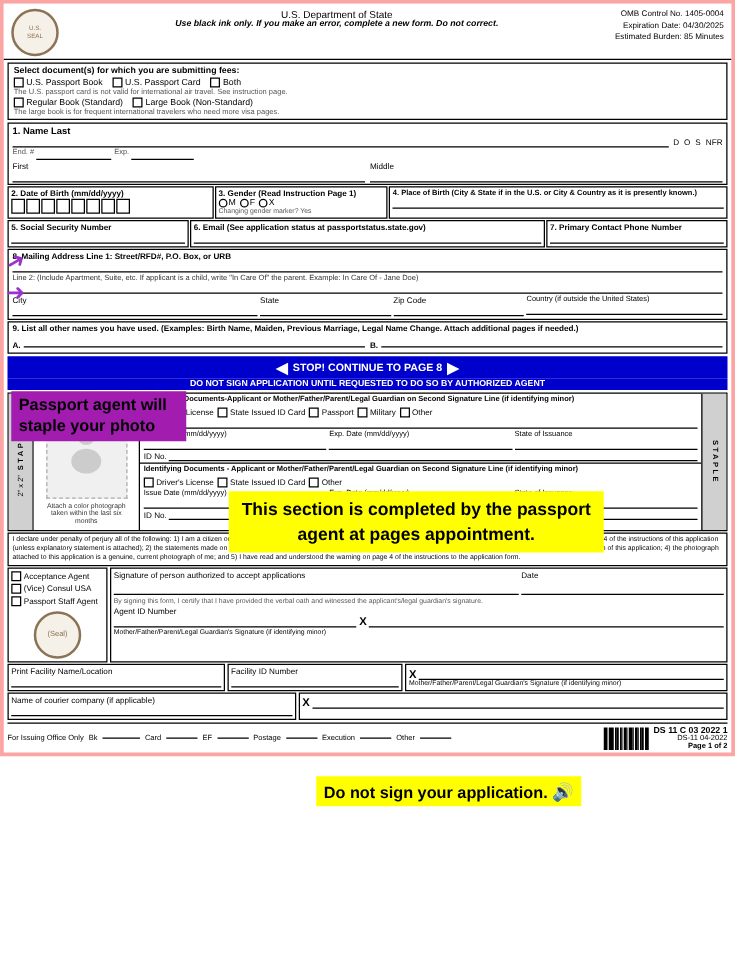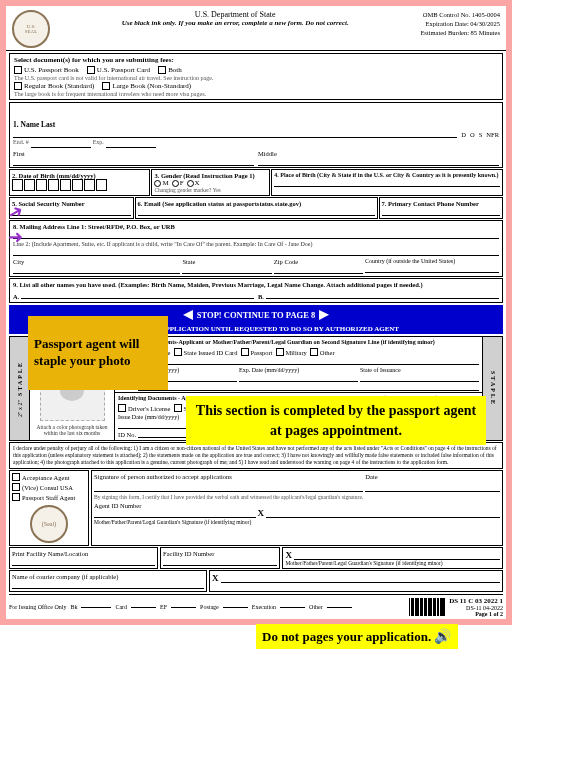--- a/index.html
+++ b/index.html
@@ -6,25 +6,24 @@
     body {
       font-family: Arial, sans-serif;
       font-size: 7px;
       background: #fff;
       width: 588px;
       min-height: 763px;
       position: relative;
       overflow: hidden;
     }
     .page {
-      width: 512px;
+      width: 588px;
       background: #fff;
-      border: 6px solid #fca5a5;
+      border: 3px solid #fca5a5;
       position: relative;
-      font-family: Liberation Serif, serif;
     }
     .header {
       background: #fff;
       text-align: center;
       padding: 4px 2px 2px 2px;
       border-bottom: 1px solid #000;
     }
     .header-top {
       display: flex;
       justify-content: space-between;
@@ -90,23 +89,23 @@
       align-items: center;
       justify-content: center;
       gap: 4px;
     }
     .blue-banner .arrow {
       font-size: 12px;
     }
     .passport-agent-overlay {
       position: absolute;
       top: 310px;
-      left: 22px;
-      background: #eab308;
-      padding: 20px 6px;
+      left: 6px;
+      background: #a21caf;
+      padding: 3px 6px;
       font-size: 13px;
       font-weight: bold;
       color: #000;
       z-index: 10;
       max-width: 140px;
       line-height: 1.3;
     }
     .section-completed-overlay {
       position: absolute;
       top: 390px;
@@ -251,21 +250,21 @@
       <div class="checkbox-item">
         <span class="cb"></span>
         <span>Large Book (Non-Standard)</span>
       </div>
     </div>
     <div style="font-size:6px; color:#555;">The large book is for frequent international travelers who need more visa pages.</div>
   </div>
 
   <div style="border:1px solid #000; margin:1px 3px; padding:1px 3px;">
     <div style="display:flex; justify-content:space-between; align-items:flex-end;">
-      <div style="flex:2;margin-top:16px;">
+      <div style="flex:2;">
         <span class="section-number">1. Name Last</span>
         <div class="full-input-line"></div>
       </div>
       <div style="display:flex; gap:4px; font-size:6.5px; margin-left:4px;">
         <span>D</span>
         <span>O</span>
         <span>S</span>
         <span>NFR</span>
       </div>
     </div>
@@ -634,20 +633,20 @@
 
   <div class="passport-agent-overlay">
     <span>Passport agent will staple your photo</span>
   </div>
 
   <div class="section-completed-overlay">
     <span>This section is completed by the passport agent at pages appointment.</span>
   </div>
 
   <div class="do-not-sign-overlay">
-    <span>Do not pages your application.</span>
+    <span>Do not sign your application.</span>
     <span class="no-sign-arrow"> 🔊</span>
   </div>
 
   <div style="position:absolute; left:2px; top:195px; color:#9933cc; font-size:18px; z-index:5; transform:rotate(-30deg);">➜</div>
   <div style="position:absolute; left:2px; top:220px; color:#9933cc; font-size:18px; z-index:5;">➜</div>
 
 </div>
 
 </body></html>

